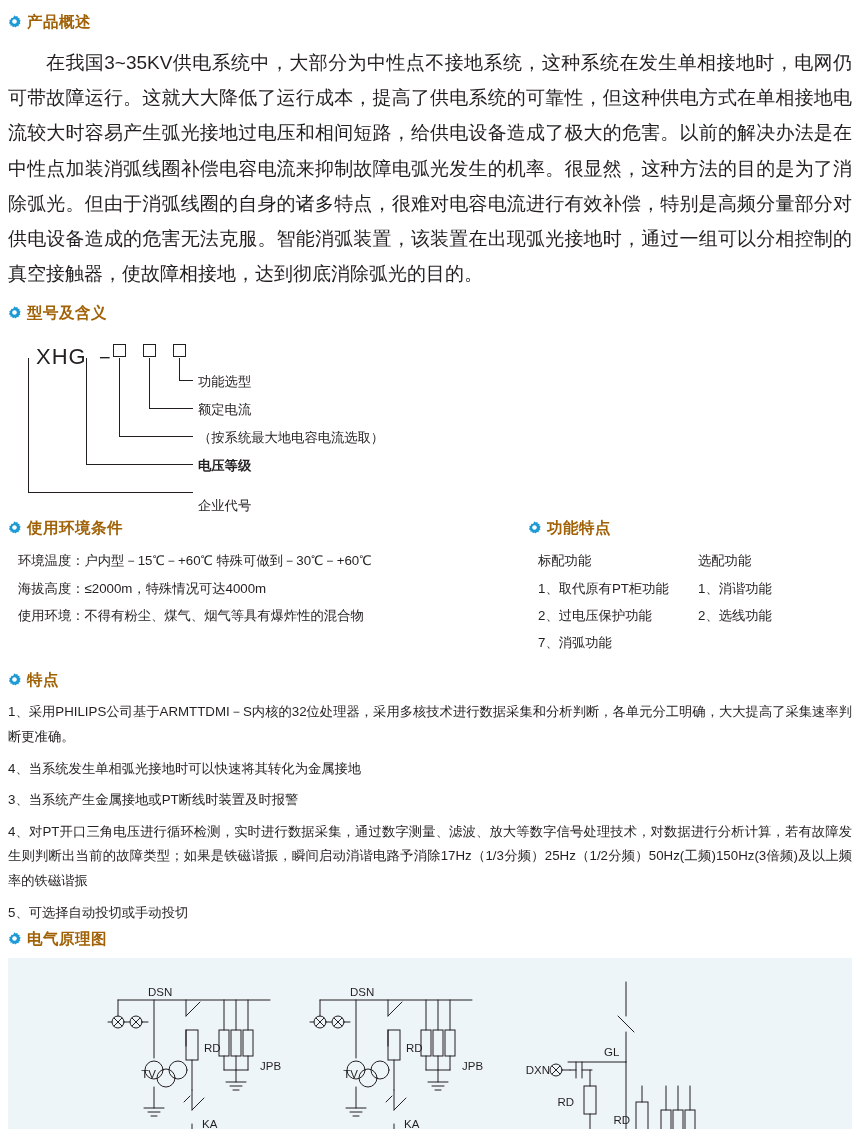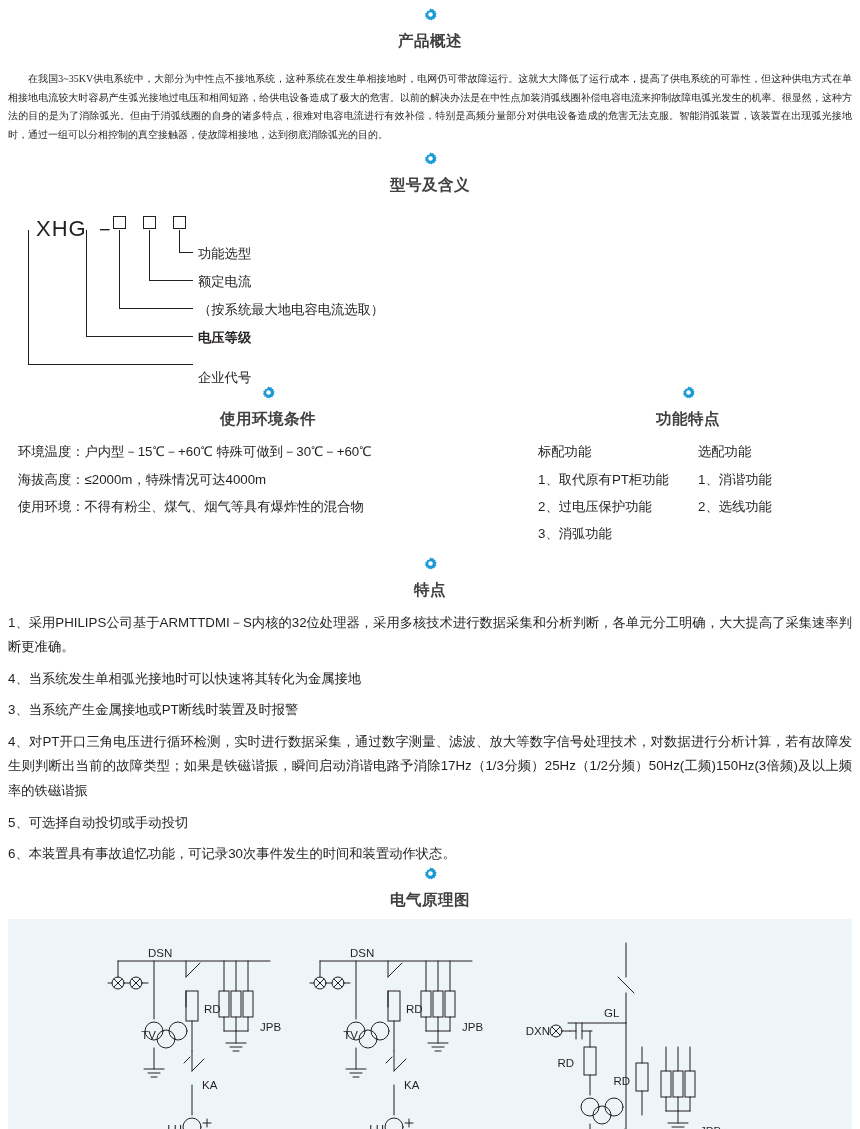--- a/index.html
+++ b/index.html
@@ -16,42 +16,40 @@
     font-size: 13.5px;
     line-height: 1.75;
   }
   .page { position: relative; width: 860px; padding: 0 8px; }
 
   
   .sec-head {
     display: flex;
     align-items: center;
     gap: 6px;
-    color: #404040;
+    color: #a16207;
     font-size: 15.5px;
     font-weight: bold;
     margin: 8px 0 4px 0;
-    flex-direction: column;
   }
   .sec-head .gear {
     display: inline-block;
     width: 13px; height: 13px;
     position: relative;
     flex: 0 0 auto;
   }
   .sec-head .gear svg { display: block; }
   .sec-title { letter-spacing: 0.5px; }
 
   
   .para {
     text-align: justify;
     line-height: 1.85;
-    font-size: 10px;
-    margin: 16px 0 0 0;
-    font-family: Liberation Serif, serif;
+    font-size: 19px;
+    margin: 10px 0 0 0;
   }
   .indent { text-indent: 2em; }
 
   
   .model-wrap {
     position: relative;
     height: 172px;
     margin-top: 6px;
   }
   .model-code {
@@ -202,21 +200,21 @@
         </div>
         <div class="feat-row">
           <span>1、取代原有PT柜功能</span>
           <span>1、消谐功能</span>
         </div>
         <div class="feat-row">
           <span>2、过电压保护功能</span>
           <span>2、选线功能</span>
         </div>
         <div class="feat-row">
-          <span>3、消弧功能</span>
+          <span>7、消弧功能</span>
           <span></span>
         </div>
       </div>
     </div>
   </div>
 
   <div class="sec-head" style="margin-top:10px;">
     <span class="gear">
       <svg width="13" height="13" viewBox="0 0 24 24">
         <path fill="#1b9ad6" d="M12 0.5l2.2 2.4 3.1-1 0.9 3.1 3.2 0.6-0.5 3.2 2.6 1.9-1.9 2.6 1.3 3-3 1.3-0.3 3.2-3.2-0.3-2 2.5-2.6-1.9-2.9 1.4-1.4-2.9-3.2 0.2 0.2-3.2-2.8-1.6 1.6-2.8-1-3.1 3.1-1 0.7-3.1 3.1 0.7z"></path>
@@ -224,21 +222,20 @@
       </svg>
     </span>
     <span class="sec-title">特点</span>
   </div>
   <div>
     <div class="li">1、采用PHILIPS公司基于ARMTTDMI－S内核的32位处理器，采用多核技术进行数据采集和分析判断，各单元分工明确，大大提高了采集速率判断更准确。</div>
     <div class="li">4、当系统发生单相弧光接地时可以快速将其转化为金属接地</div>
     <div class="li">3、当系统产生金属接地或PT断线时装置及时报警</div>
     <div class="li">4、对PT开口三角电压进行循环检测，实时进行数据采集，通过数字测量、滤波、放大等数字信号处理技术，对数据进行分析计算，若有故障发生则判断出当前的故障类型；如果是铁磁谐振，瞬间启动消谐电路予消除17Hz（1/3分频）25Hz（1/2分频）50Hz(工频)150Hz(3倍频)及以上频率的铁磁谐振</div>
     <div class="li">5、可选择自动投切或手动投切</div>
-    <div class="li">6、本装置具有事故追忆功能，可记录30次事件发生的时间和装置动作状态。</div>
   </div>
 
   <div class="sec-head" style="margin-top:0;">
     <span class="gear">
       <svg width="13" height="13" viewBox="0 0 24 24">
         <path fill="#1b9ad6" d="M12 0.5l2.2 2.4 3.1-1 0.9 3.1 3.2 0.6-0.5 3.2 2.6 1.9-1.9 2.6 1.3 3-3 1.3-0.3 3.2-3.2-0.3-2 2.5-2.6-1.9-2.9 1.4-1.4-2.9-3.2 0.2 0.2-3.2-2.8-1.6 1.6-2.8-1-3.1 3.1-1 0.7-3.1 3.1 0.7z"></path>
         <circle cx="12" cy="12" r="4.2" fill="#ffffff"></circle>
       </svg>
     </span>
     <span class="sec-title">电气原理图</span>

